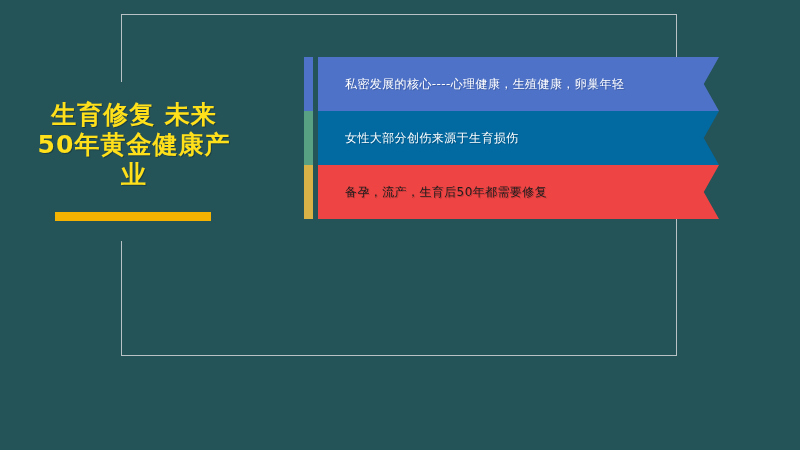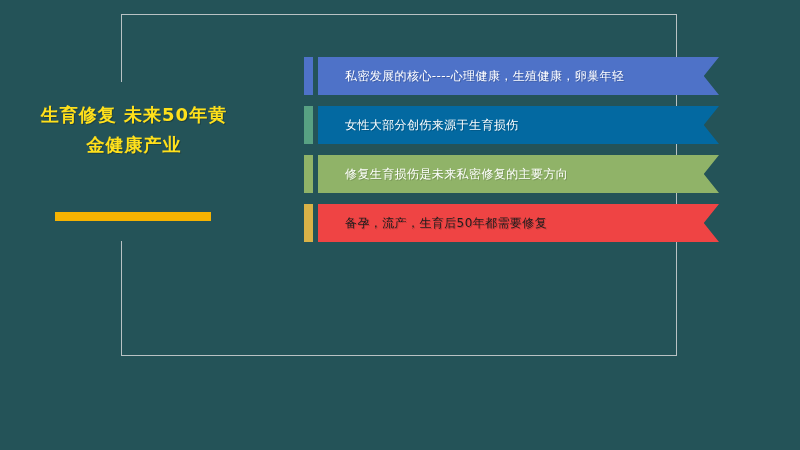--- a/index.html
+++ b/index.html
@@ -31,21 +31,21 @@
   
   #title-block {
     position: absolute;
     left: 34px;
     top: 100px;
     width: 200px;
     text-align: center;
   }
   #title-text {
     color: #ffe01b;
-    font-size: 18px;
+    font-size: 25px;
     font-weight: bold;
     line-height: 30px;
     letter-spacing: 1px;
     white-space: pre-line;
     text-shadow: 1px 1px 0 rgba(0,0,0,0.25);
   }
   #title-underline {
     position: absolute;
     left: 55px;
     top: 212px;
@@ -55,22 +55,21 @@
   }
 
   
   #banner-group {
     position: absolute;
     left: 266px;
     top: 57px;
   }
   .banner-row {
     position: relative;
-    height: 38px;
-    margin-bottom: 11px;
+    height: 54px;
     display: flex;
     align-items: stretch;
     padding-left: 38px;
   }
   .banner-tab {
     width: 9px;
     height: 100%;
     flex: 0 0 auto;
   }
   .banner-gap {
@@ -128,27 +127,20 @@
     </div>
 
     <div class="banner-row">
       <div class="banner-tab" style="background: rgb(88, 161, 131);"></div>
       <div class="banner-gap"></div>
       <div class="banner-body notch" style="background: #0369a1;">
         <div class="banner-text" style="color: rgb(255, 255, 255);">女性大部分创伤来源于生育损伤</div>
       </div>
     </div>
 
-    <div class="banner-row">
-      <div class="banner-tab" style="background: rgb(144, 179, 104);"></div>
-      <div class="banner-gap"></div>
-      <div class="banner-body notch" style="background: rgb(144, 179, 104);">
-        <div class="banner-text" style="color: rgb(255, 255, 255);">修复生育损伤是未来私密修复的主要方向</div>
-      </div>
-    </div>
 
     <div class="banner-row">
       <div class="banner-tab" style="background: rgb(217, 178, 71);"></div>
       <div class="banner-gap"></div>
       <div class="banner-body notch" style="background: #ef4444;">
         <div class="banner-text" style="color: rgb(28, 28, 28);">备孕，流产，生育后50年都需要修复</div>
       </div>
     </div>
 
   </div>

